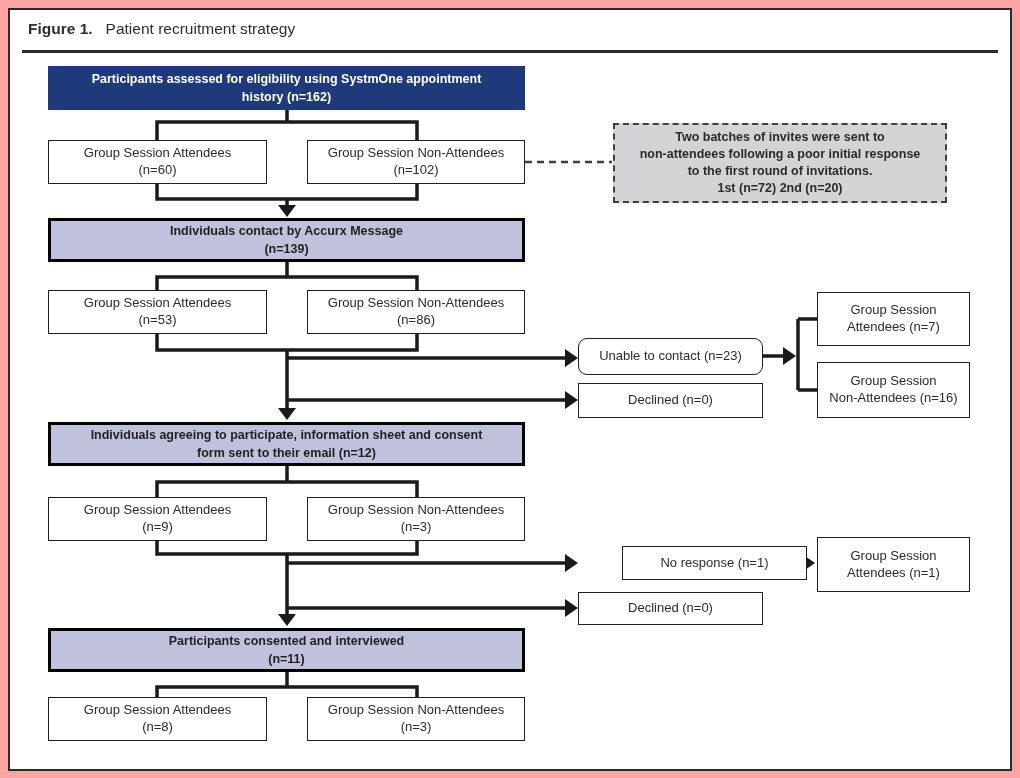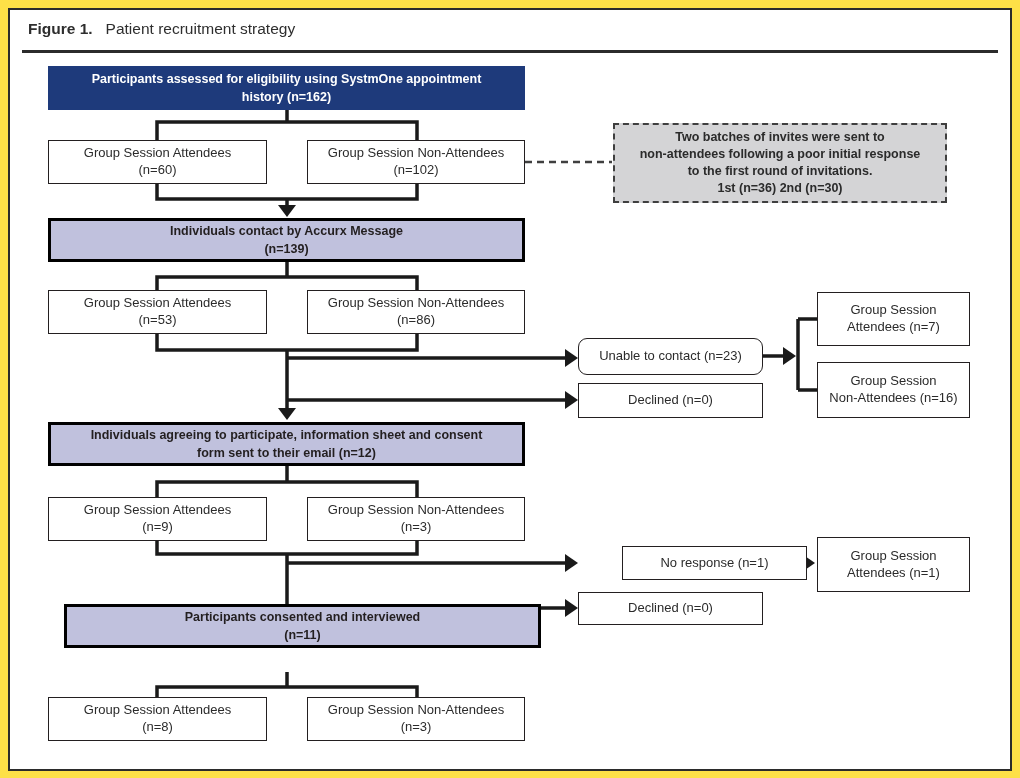--- a/index.html
+++ b/index.html
@@ -1,17 +1,17 @@
 <!DOCTYPE html>
 <html style="--navy: #1e3a7b; --lavender: #c0c1dd; --note_bg: #d4d4d6;"><head>
 <meta charset="utf-8">
 <style>
   html,body{margin:0;padding:0;background:#ffffff;}
   #page{
-    position:relative;width:1020px;height:778px;background:#fde047;
+    position:relative;width:1020px;height:778px;background:#fca5a5;
     font-family:"Liberation Sans",sans-serif;color:#231f20;overflow:hidden;
   }
   #frame{
     position:absolute;left:8px;top:8px;width:1004px;height:763px;
     border:2.5px solid #2b2b2b;box-sizing:border-box;background:#ffffff;
   }
   #caption{position:absolute;left:28px;top:20px;font-size:15.5px;color:#2e2e2e;}
   #caption .lbl{font-weight:bold;margin-right:13px;}
   #caption-rule{position:absolute;left:22px;top:50px;width:976px;height:2.5px;background:#2b2b2b;}
 
@@ -99,31 +99,31 @@
       <path class="dashed" d="M525 162 H612"></path>
     </g>
   </svg>
 
   <div class="node stage navy" style="left:48px;top:66px;width:477px;height:44px;">Participants assessed for eligibility using SystmOne appointment
 history (n=162)</div>
   <div class="node stage" style="left:48px;top:218px;width:477px;height:44px;">Individuals contact by Accurx Message
 (n=139)</div>
   <div class="node stage" style="left:48px;top:422px;width:477px;height:44px;">Individuals agreeing to participate, information sheet and consent
 form sent to their email (n=12)</div>
-  <div class="node stage" style="left:48px;top:604px;width:477px;height:44px;margin-left:16px;">Participants consented and interviewed
+  <div class="node stage" style="left:48px;top:628px;width:477px;height:44px;">Participants consented and interviewed
 (n=11)</div>
 
   <div class="node" style="left:48px;top:140px;width:219px;height:44px;">Group Session Attendees
 (n=60)</div>
   <div class="node" style="left:307px;top:140px;width:218px;height:44px;">Group Session Non-Attendees
 (n=102)</div>
   <div class="node note" style="left:613px;top:123px;width:334px;height:80px;">Two batches of invites were sent to
 non-attendees following a poor initial response
 to the first round of invitations.
-1st (n=36) 2nd (n=30)</div>
+1st (n=72) 2nd (n=20)</div>
 
   <div class="node" style="left:48px;top:290px;width:219px;height:44px;">Group Session Attendees
 (n=53)</div>
   <div class="node" style="left:307px;top:290px;width:218px;height:44px;">Group Session Non-Attendees
 (n=86)</div>
   <div class="node" style="left:578px;top:338px;width:185px;height:37px;border-radius:9px;">Unable to contact (n=23)</div>
   <div class="node" style="left:817px;top:292px;width:153px;height:54px;">Group Session
 Attendees (n=7)</div>
   <div class="node" style="left:817px;top:362px;width:153px;height:56px;">Group Session
 Non-Attendees (n=16)</div>

